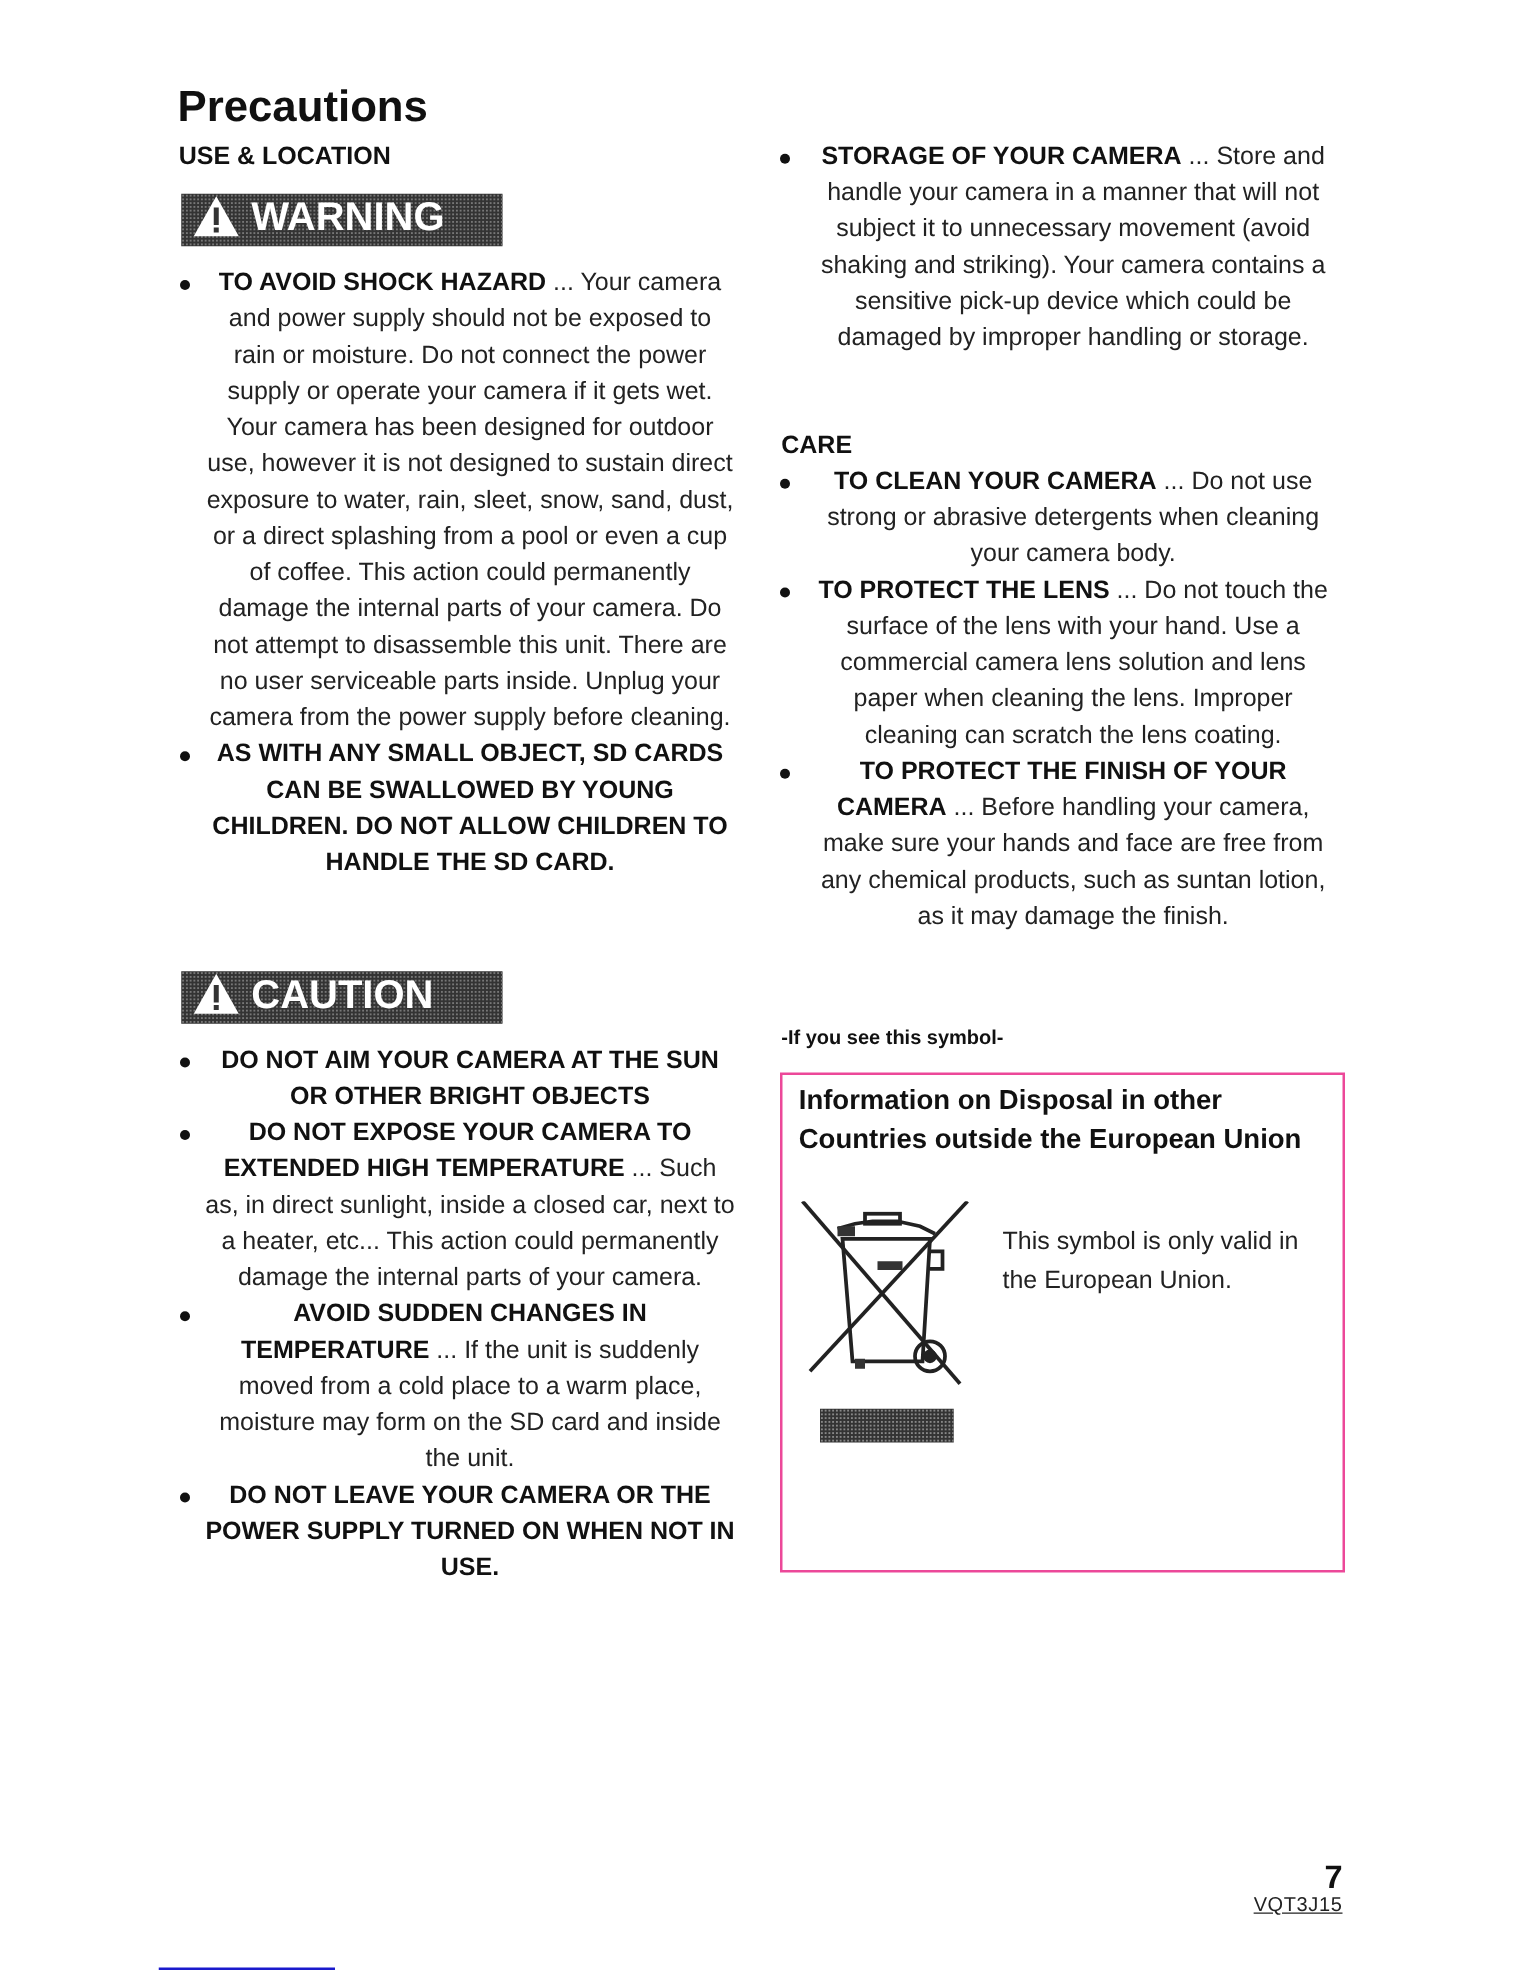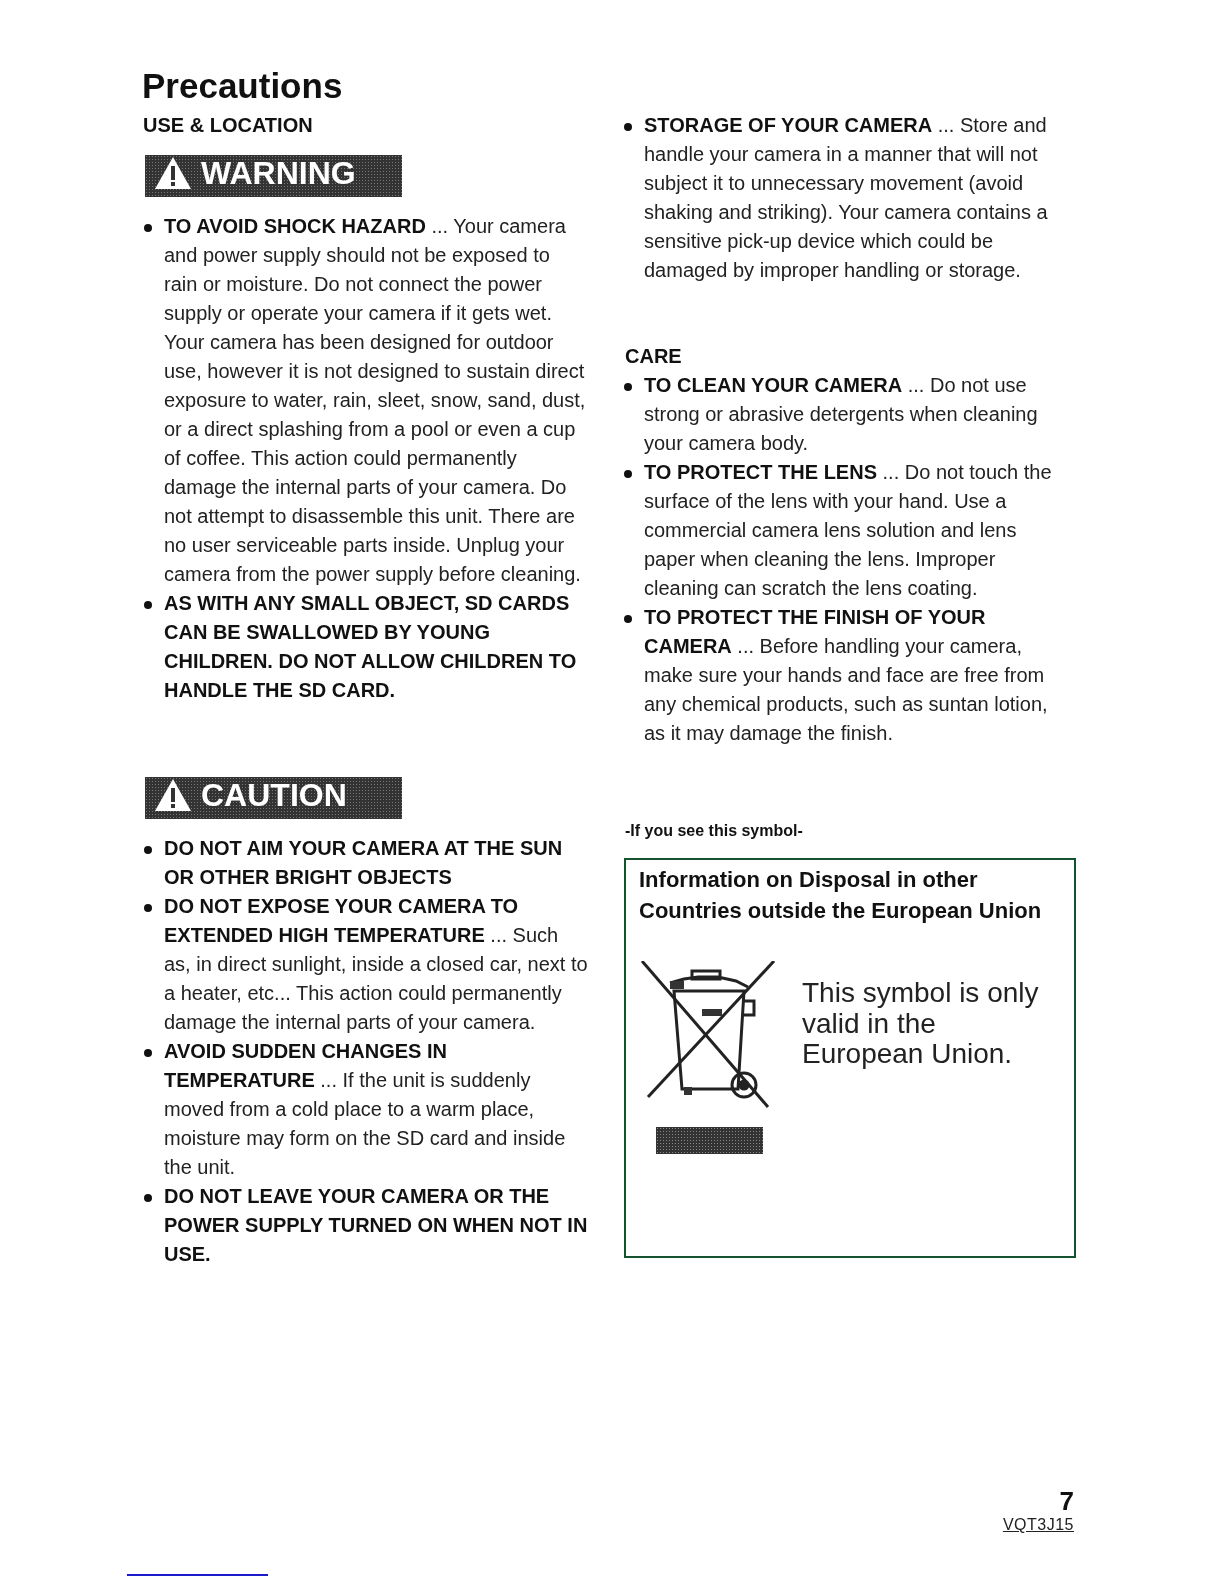--- a/index.html
+++ b/index.html
@@ -7,30 +7,30 @@
          font-family: "Liberation Sans", "DejaVu Sans", sans-serif; color: #111; }
   .page-title { position: absolute; left: 142px; top: 64px; font-size: 35px; font-weight: bold; margin: 0; line-height: 44px; }
   .subhead { position: absolute; font-size: 20px; font-weight: bold; line-height: 28px; }
   .banner { position: absolute; left: 145px; width: 257px; height: 42px; background-color: #333;
             background-image: radial-gradient(#777 0.8px, transparent 0.9px);
             background-size: 3px 3px; display: flex; align-items: flex-start; color: #fff;
             font-weight: bold; font-size: 32px; letter-spacing: 0px; }
   .banner .tri { width: 40px; height: 36px; margin-left: 8px; margin-right: 8px; }
   .col { position: absolute; width: 450px; }
   .list { list-style: none; margin: 0; padding: 0; }
-  .item { position: relative; padding-left: 21px; font-size: 20px; line-height: 29px; color: #222; }
+  .item { position: relative; padding-left: 21px; font-size: 20px; line-height: 29px; color: #222; text-align: center; }
   .item .bullet { position: absolute; left: 1px; top: 12px; width: 8px; height: 8px; border-radius: 50%; background: #111; }
   .item b { color: #111; font-weight: bold; }
   .symbol-note { position: absolute; left: 625px; top: 817px; font-size: 16px; font-weight: bold; line-height: 28px; }
-  .disposal-box { position: absolute; left: 624px; top: 858px; width: 448px; height: 396px; border: 2px solid #14532d; }
+  .disposal-box { position: absolute; left: 624px; top: 858px; width: 448px; height: 396px; border: 2px solid #ec4899; }
   .disposal-title { position: absolute; left: 13px; top: 4px; width: 420px; font-size: 22px; font-weight: bold; line-height: 31px; }
   .bin-icon { position: absolute; left: 14px; top: 101px; width: 138px; height: 152px; }
   .bin-bar { position: absolute; left: 30px; top: 267px; width: 107px; height: 27px; background-color: #333;
              background-image: radial-gradient(#888 0.8px, transparent 0.9px); background-size: 3px 3px; }
-  .disposal-text { position: absolute; left: 176px; top: 118px; width: 260px; font-size: 28px; line-height: 30.5px; color: #222; }
+  .disposal-text { position: absolute; left: 176px; top: 118px; width: 260px; font-size: 20px; line-height: 30.5px; color: #222; }
   .page-num { position: absolute; right: 150px; top: 1486px; font-size: 26px; font-weight: bold; }
   .doc-code { position: absolute; right: 150px; top: 1516px; font-size: 16px; color: #222; letter-spacing: 0.5px; text-decoration: underline; }
   .blue-rule { position: absolute; left: 127px; top: 1574px; width: 141px; height: 2px; background: #1a1acc; }
 </style>
 </head>
 <body>
 
 <h1 class="page-title">Precautions</h1>
 
 <div class="subhead" style="left:143px; top:111px;">USE &amp; LOCATION</div>

